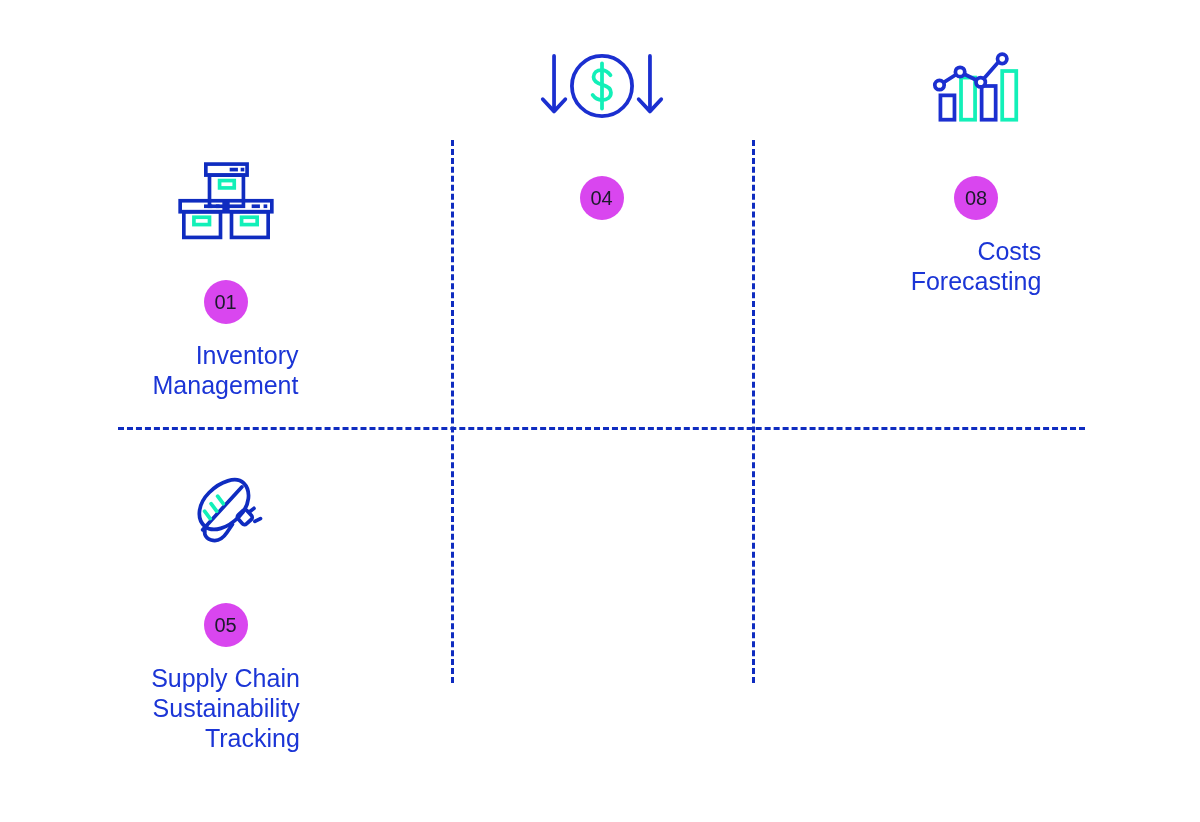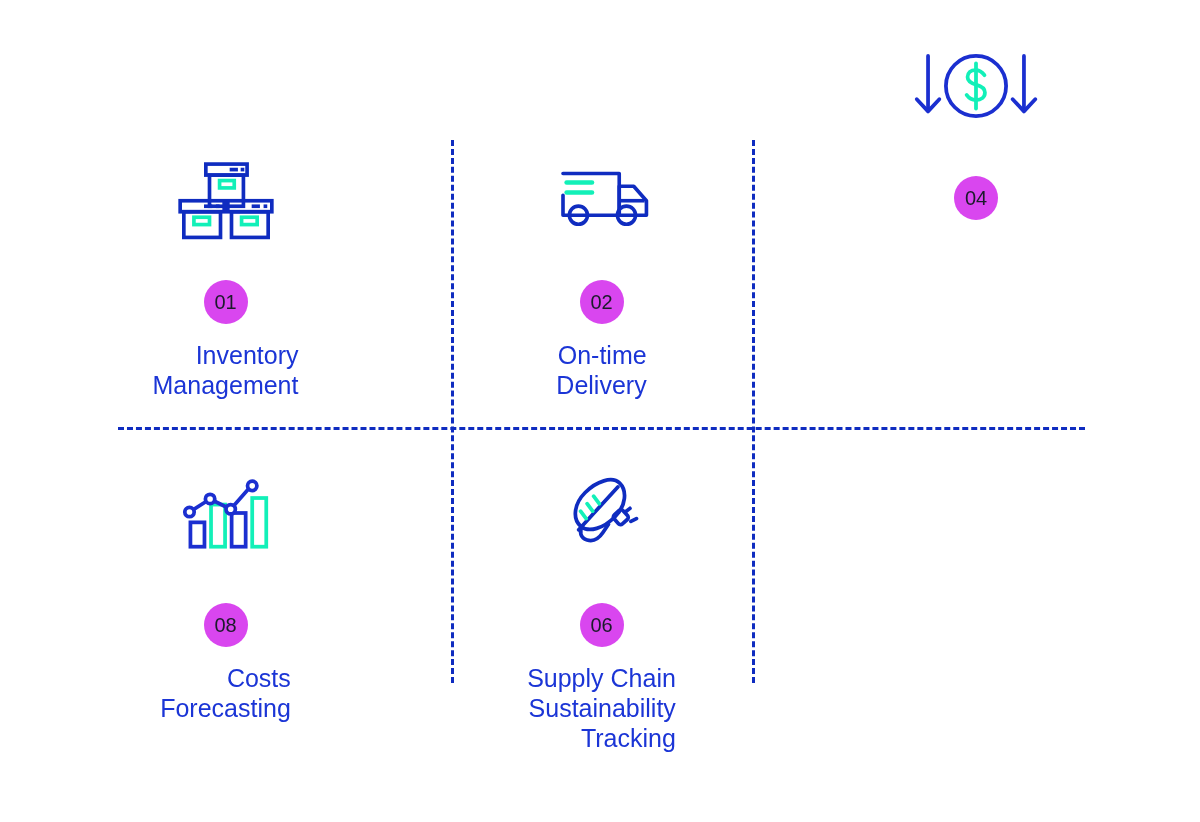--- a/index.html
+++ b/index.html
@@ -141,36 +141,20 @@
           <rect x="77" y="70" width="17" height="8" stroke="#12f0b8" stroke-width="4"></rect>
           <rect x="88" y="56" width="9" height="4" fill="#0f2cc0"></rect>
           <rect x="101" y="56" width="4" height="4" fill="#0f2cc0"></rect>
         </svg>
       </div>
       <div class="badge">01</div>
       <div class="caption">Inventory
 Management</div>
     </div>
 
-    <div class="cell r1">
-      <div class="icon-wrap">
-        <svg viewBox="0 0 110 86" width="100" height="78" fill="none">
-          <path d="M12 16h62v46H12V40" stroke="#0f2cc0" stroke-width="4" stroke-linecap="round" stroke-linejoin="round"></path>
-          <path d="M74 30h16l14 16v16H74z" stroke="#0f2cc0" stroke-width="4" stroke-linejoin="round"></path>
-          <path d="M74 46h28" stroke="#0f2cc0" stroke-width="4"></path>
-          <circle cx="29" cy="62" r="10" stroke="#0f2cc0" stroke-width="4"></circle>
-          <circle cx="82" cy="62" r="10" stroke="#0f2cc0" stroke-width="4"></circle>
-          <path d="M16 26h28" stroke="#12f0b8" stroke-width="5" stroke-linecap="round"></path>
-          <path d="M16 37h28" stroke="#12f0b8" stroke-width="5" stroke-linecap="round"></path>
-        </svg>
-      </div>
-      <div class="badge">02</div>
-      <div class="caption">On-time
-Delivery</div>
-    </div>
 
 
     <div class="cell r2">
       <div class="icon-wrap">
         <svg viewBox="0 0 134 80" width="126" height="76" fill="none">
           <circle cx="67" cy="40" r="32" stroke="#1b2fd0" stroke-width="4"></circle>
           <path d="M76 28.5c-2.5-3.5-6-5.5-9.5-5.5-5 0-8.5 3-8.5 7.5s3.5 6.5 9 8c5.5 1.5 9.5 3.5 9.5 8.5s-4 8-9.5 8c-4 0-7.5-2-10-5.5" stroke="#12f0b8" stroke-width="4" stroke-linecap="round"></path>
           <path d="M67 16v48" stroke="#12f0b8" stroke-width="4" stroke-linecap="round"></path>
           <path d="M16 8v58" stroke="#1b2fd0" stroke-width="4" stroke-linecap="round"></path>
           <path d="M4 54l12 13 12-13" stroke="#1b2fd0" stroke-width="4" stroke-linecap="round" stroke-linejoin="round"></path>
@@ -204,20 +188,20 @@
       <div class="icon-wrap">
         <svg viewBox="0 0 90 88" width="84" height="82" fill="none">
           <path d="M64 12c8 8 7 24-5 36S31 66 22 58 15 34 27 22 56 4 64 12z" stroke="#0f2cc0" stroke-width="4" stroke-linejoin="round"></path>
           <path d="M62 16L20 62" stroke="#0f2cc0" stroke-width="4" stroke-linecap="round"></path>
           <path d="M36 26l6 8M29 34l6 8M22 42l6 8" stroke="#12f0b8" stroke-width="4" stroke-linecap="round"></path>
           <path d="M24 58c-4 6-2 13 5 15 7 2 13-2 17-8l6-9" stroke="#0f2cc0" stroke-width="4" stroke-linecap="round"></path>
           <rect x="56" y="48" width="13" height="13" rx="3" stroke="#0f2cc0" stroke-width="4" transform="rotate(-42 56 48)"></rect>
           <path d="M70 43l5-4M76 53l6-3" stroke="#0f2cc0" stroke-width="4" stroke-linecap="round"></path>
         </svg>
       </div>
-      <div class="badge">06</div>
+      <div class="badge">05</div>
       <div class="caption">Supply Chain
 Sustainability
 Tracking</div>
     </div>
 
   </div>
 </div>
 
 </body></html>

